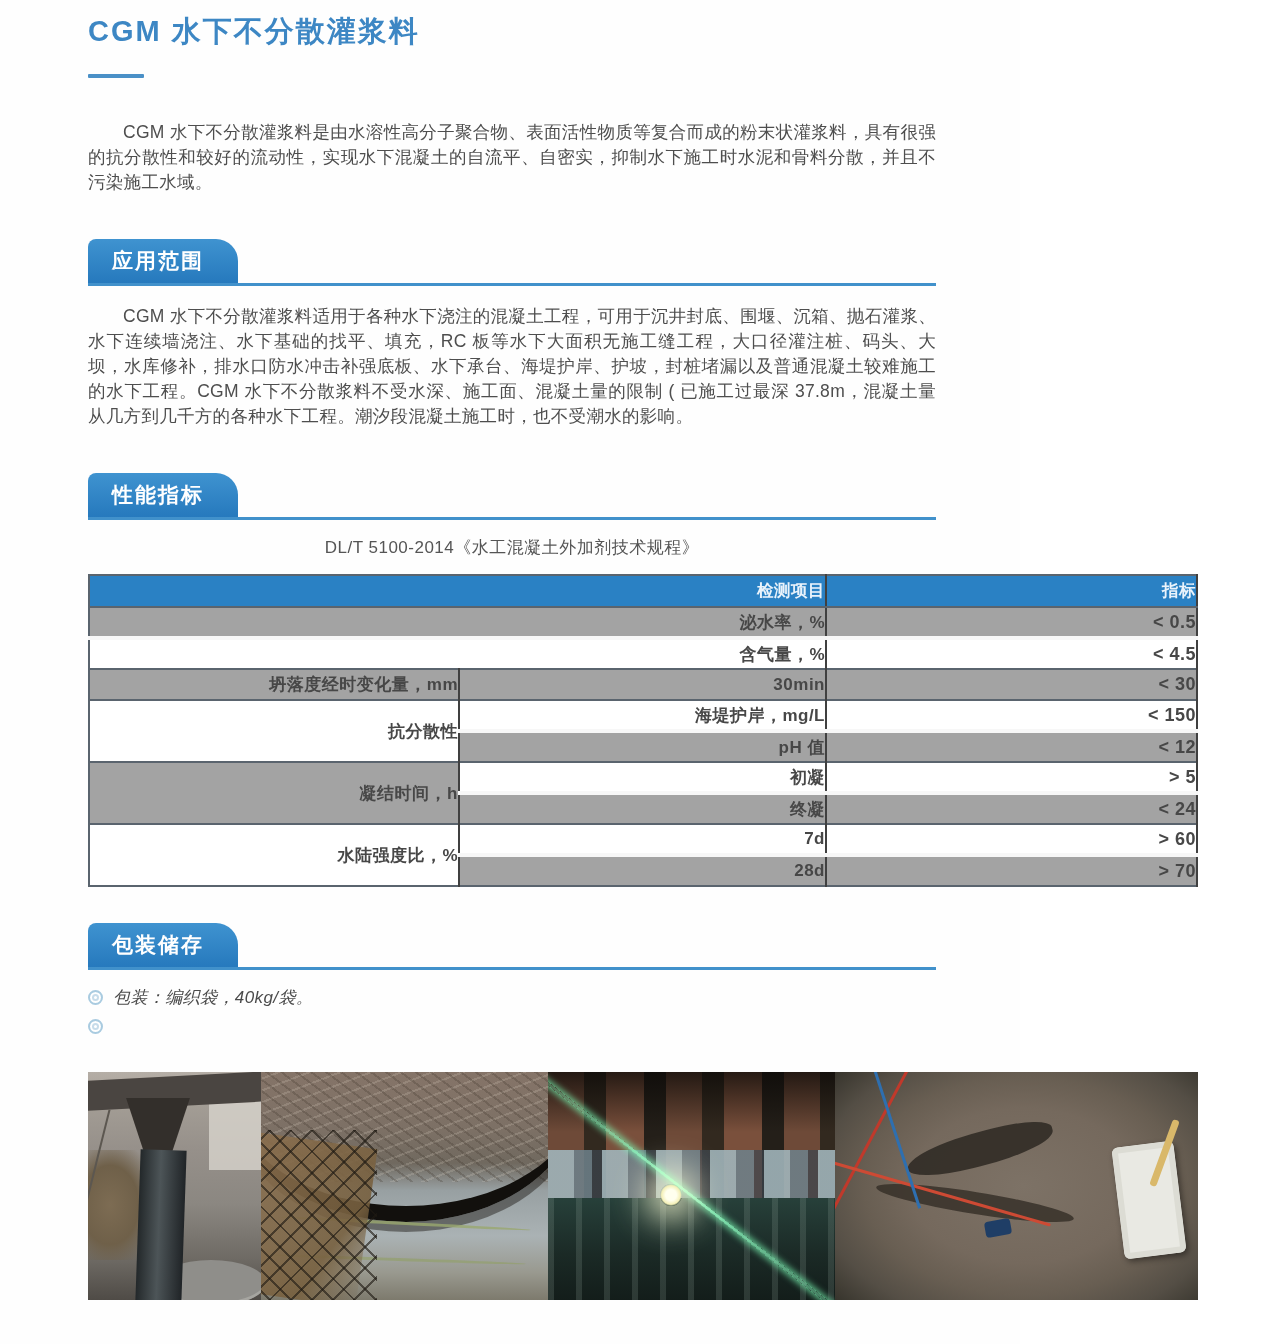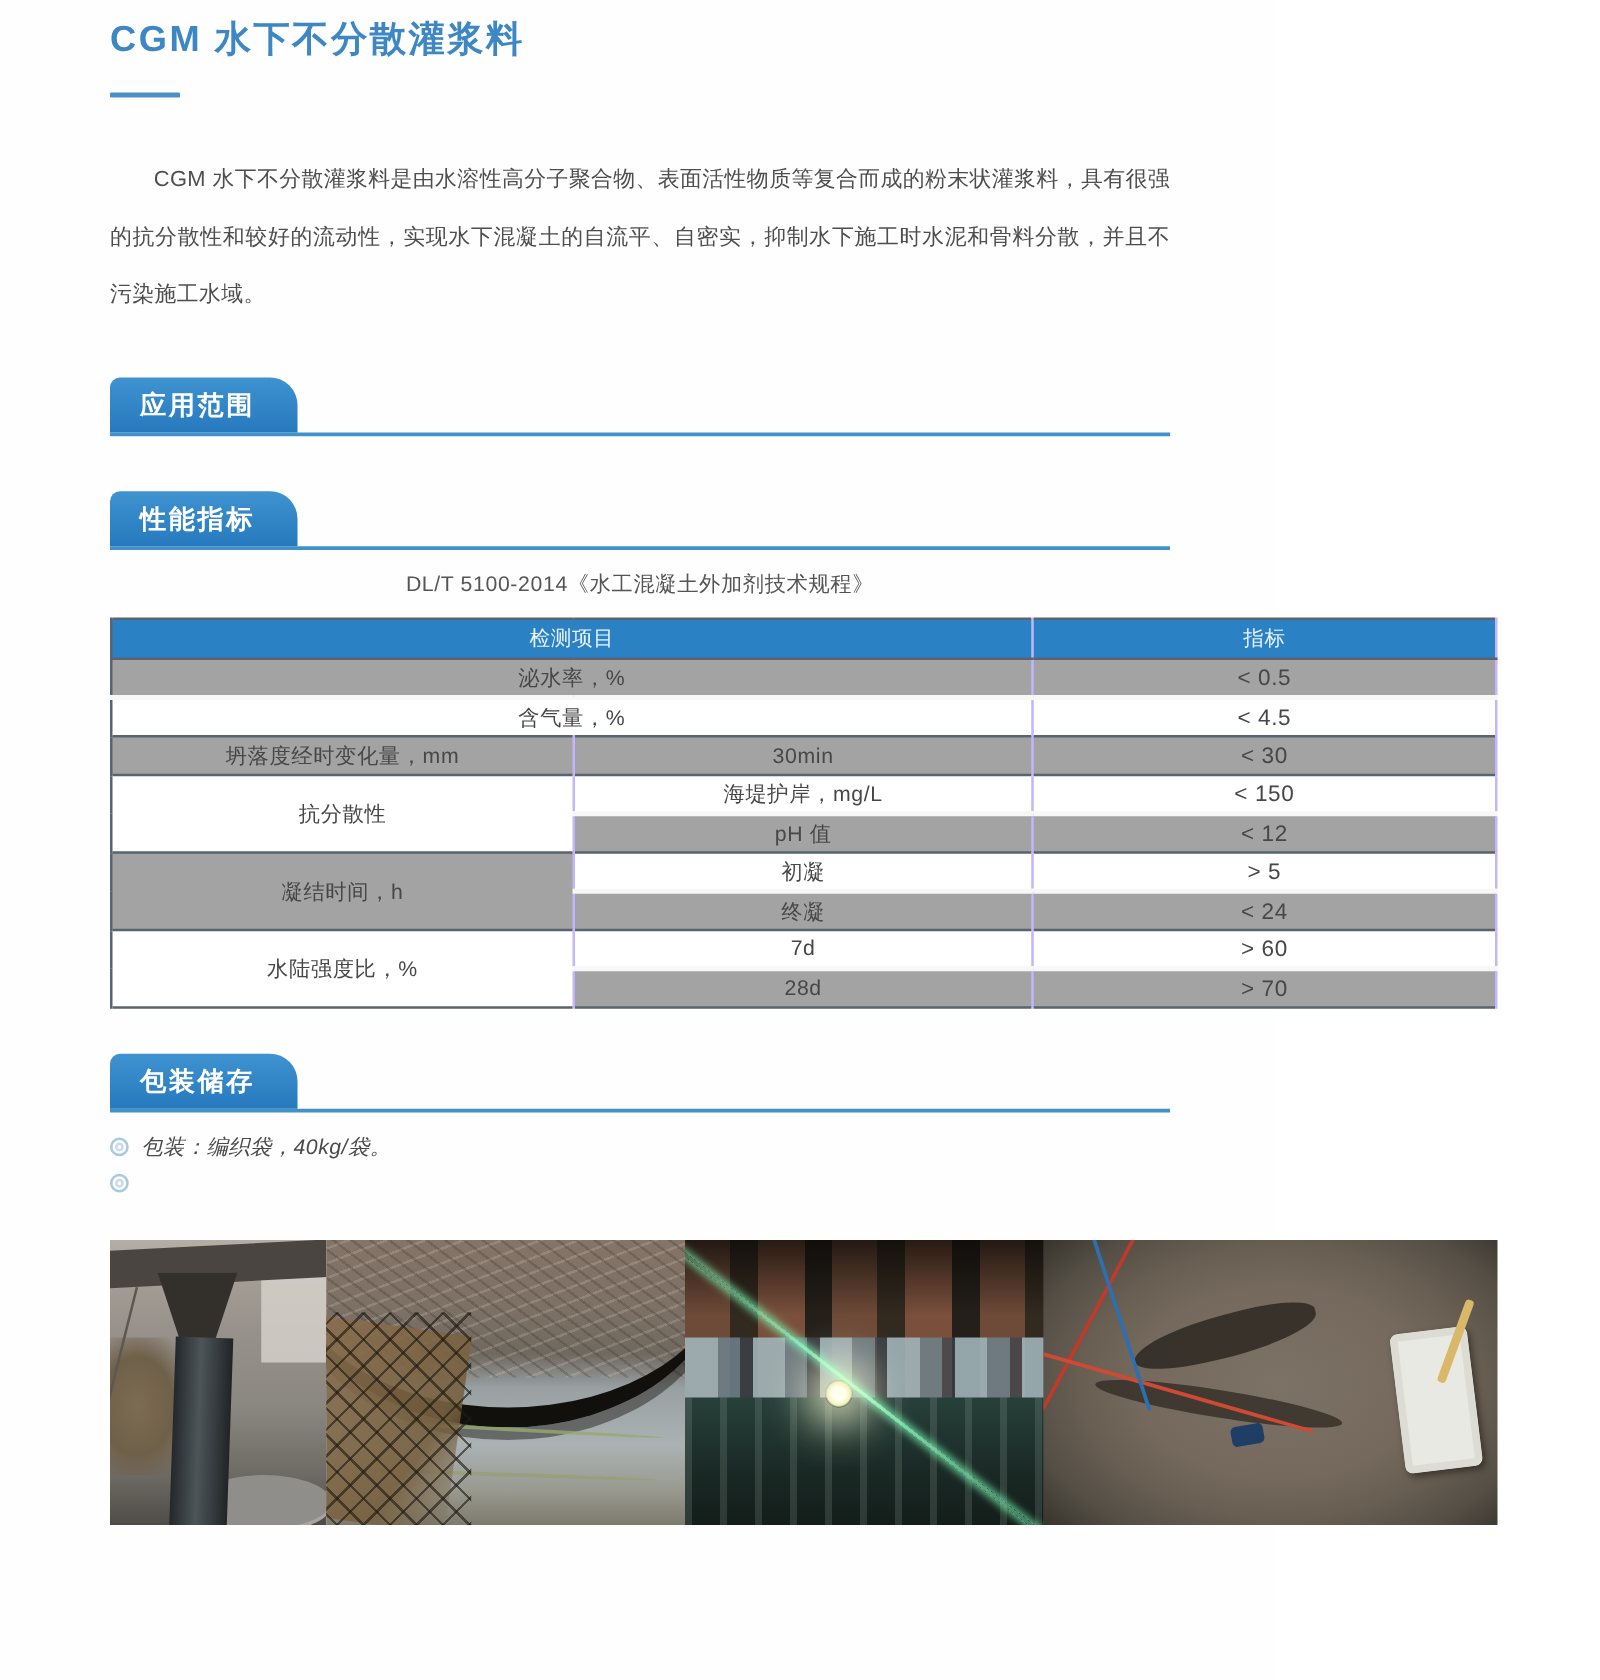--- a/index.html
+++ b/index.html
@@ -9,43 +9,43 @@
     font-family:"Liberation Sans","DejaVu Sans",sans-serif;
     color:#4e4e4e; overflow:hidden;
   }
   .page { width:1020px; height:1344px; padding:12px 84px 0 88px; background:#fefefe; }
 
   
   .doc-title { font-size:29px; font-weight:bold; color:#3d87c4; letter-spacing:2px; }
   .title-dash { width:56px; height:4px; background:#4a90c7; margin-top:22px; border-radius:1px; }
 
   
-  .para { font-size:17.5px; line-height:46px; color:#4e4e4e; text-align:justify; text-indent:2em; letter-spacing:0.3px; }
+  .para { font-size:17.5px; line-height:25px; color:#4e4e4e; text-align:justify; text-indent:2em; letter-spacing:0.3px; }
   .intro { margin-top:42px; }
 
   
   .section-head { margin-top:44px; border-bottom:3px solid #4191cb; line-height:0; }
   .section-badge {
     display:inline-block; line-height:normal;
     background:linear-gradient(180deg,#3f93d0,#2679bd);
     color:#ffffff; font-size:21px; font-weight:bold; letter-spacing:2px;
     padding:8px 34px 8px 24px;
     border-radius:8px 22px 0 0;
   }
 
   .section-body { margin-top:18px; }
 
   
   .standard-note { margin-top:16px; text-align:center; font-size:17px; color:#555555; letter-spacing:0.5px; }
 
   
   table.spec { border-collapse:collapse; width:1108px; margin-top:15px; table-layout:fixed; }
   table.spec { border:2px solid #5a646e; }
-  .spec td, .spec th { text-align:center; vertical-align:middle; font-weight:normal;
-    border-left:2px solid #5a646e; border-right:2px solid #c4b5fd; height:31px;
+  .spec td, .spec th { text-align:right; vertical-align:middle; font-weight:bold;
+    border-left:2px solid #5a646e; border-right:2px solid #404040; height:31px;
     font-size:17px; color:#474747; letter-spacing:0.5px; }
   .spec tr.hdr th { background:#2a81c4; color:#eaf3fb; font-size:16.5px; height:32px; border-bottom:2px solid #5a646e; }
   .spec td.gray { background:#a3a3a3; }
   .spec td.white { background:#ffffff; }
   .spec tr.sep-dark td { border-top:2px solid #5a646e; }
   .spec tr.sep-lite td { border-top:4px solid #f7f7f7; }
   .spec td.val { font-size:18px; }
 
   
   .bullets { margin-top:16px;font-style:italic; }
@@ -129,20 +129,21 @@
 <div class="page">
 
   <div class="doc-title">CGM 水下不分散灌浆料</div>
   <div class="title-dash"></div>
 
   <p class="para intro">CGM 水下不分散灌浆料是由水溶性高分子聚合物、表面活性物质等复合而成的粉末状灌浆料，具有很强的抗分散性和较好的流动性，实现水下混凝土的自流平、自密实，抑制水下施工时水泥和骨料分散，并且不污染施工水域。</p>
 
   <div class="section-head">
     <span class="section-badge">应用范围</span>
   </div>
+  <p class="para section-body">CGM 水下不分散灌浆料适用于各种水下浇注的混凝土工程，可用于沉井封底、围堰、沉箱、抛石灌浆、水下连续墙浇注、水下基础的找平、填充，RC 板等水下大面积无施工缝工程，大口径灌注桩、码头、大坝，水库修补，排水口防水冲击补强底板、水下承台、海堤护岸、护坡，封桩堵漏以及普通混凝土较难施工的水下工程。CGM 水下不分散浆料不受水深、施工面、混凝土量的限制 ( 已施工过最深 37.8m，混凝土量从几方到几千方的各种水下工程。潮汐段混凝土施工时，也不受潮水的影响。</p>
 
   <div class="section-head">
     <span class="section-badge">性能指标</span>
   </div>
   <div class="standard-note">DL/T 5100-2014《水工混凝土外加剂技术规程》</div>
 
   <table class="spec">
     <colgroup>
         <col style="width:370px">
         <col style="width:367px">

